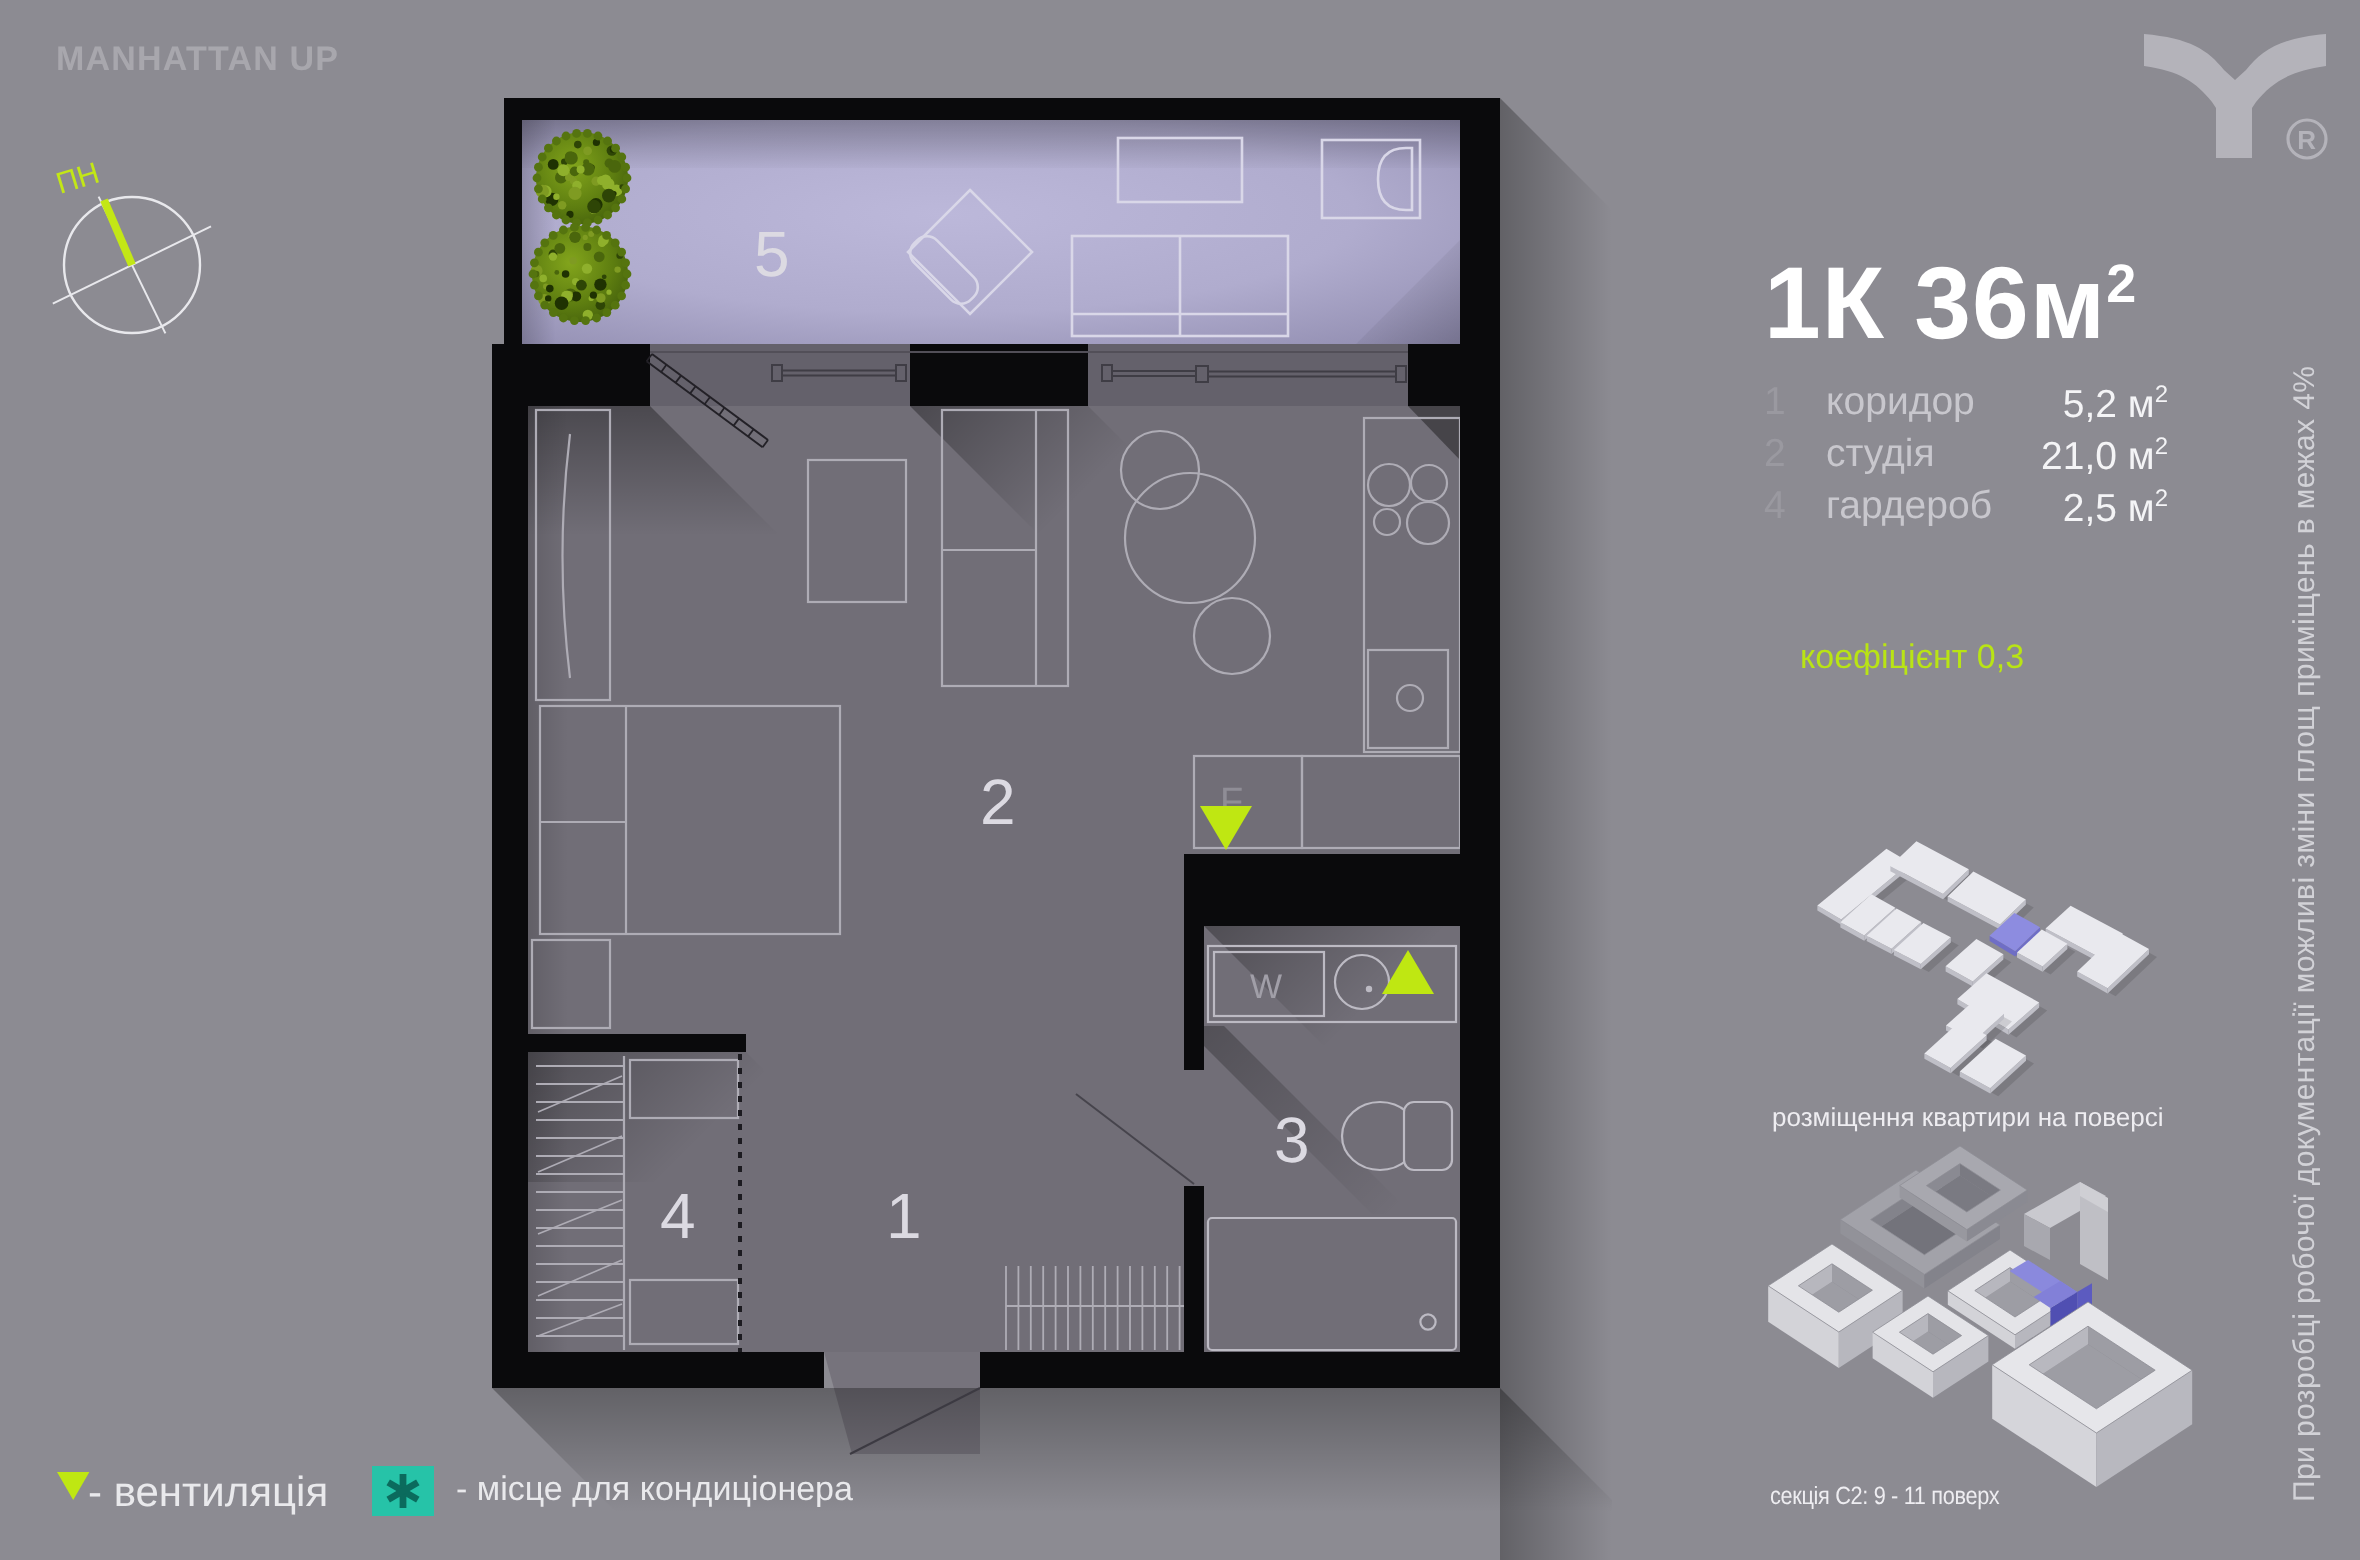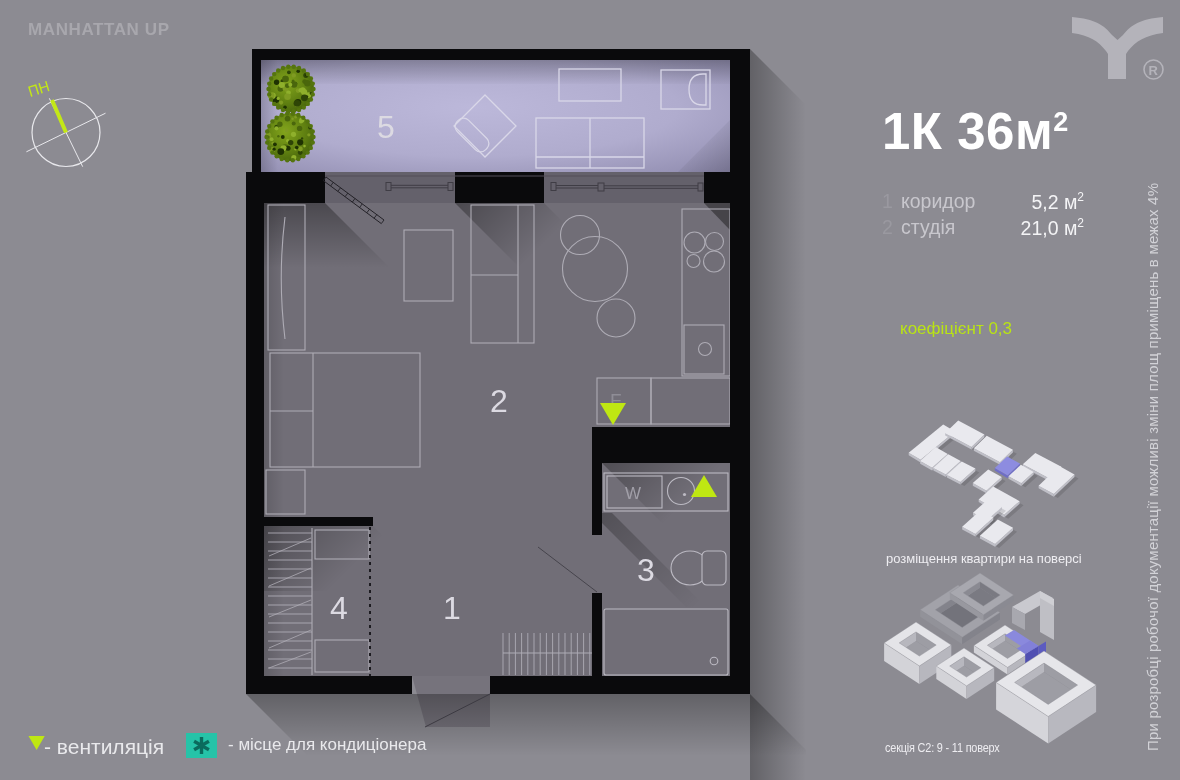--- a/index.html
+++ b/index.html
@@ -1,24 +1,24 @@
 <!DOCTYPE html>
 <html><head><meta charset="utf-8">
 <style>
 html,body{margin:0;padding:0;background:#8c8b92;}
 #page{position:relative;width:1180px;height:780px;overflow:hidden;
  font-family:"Liberation Sans",sans-serif;background:#8c8b92;}
 .t{position:absolute;white-space:nowrap;}
 #title{left:28px;top:20px;font-size:17px;font-weight:bold;color:#a8a7ad;letter-spacing:0.6px;}
-#big{left:882px;top:102px;font-size:51px;font-weight:bold;color:#fff;letter-spacing:0.5px;}
+#big{left:882px;top:122px;font-size:51px;font-weight:bold;color:#fff;letter-spacing:0.5px;}
 #big sup{font-size:27px;}
 #list{left:882px;top:190px;width:202px;font-size:19.5px;}
 .row{position:relative;height:26px;}
 .row .n{position:absolute;left:0;color:#9a99a0;}
-.row .nm{position:absolute;left:19px;color:#c8c7cd;text-align:right;}
+.row .nm{position:absolute;left:31px;color:#c8c7cd;text-align:right;}
 .row .v{position:absolute;right:0;color:#f4f4f6;}
 .row sup{font-size:12px;}
 #koef{left:900px;top:319px;font-size:17px;color:#b9e414;}
 #cap1{left:886px;top:551px;font-size:13px;color:#eeedf1;}
 #cap2{left:885px;top:741px;font-size:12.5px;color:#eeedf1;letter-spacing:-0.2px;transform:scaleX(0.87);transform-origin:0 0;}
 #leg1{left:44px;top:735px;font-size:21px;color:#e9e9ec;text-align:right;}
 #leg2{left:228px;top:735px;font-size:17px;color:#e9e9ec;text-align:right;}
 #rot{left:1144px;top:751px;width:575px;font-size:15px;letter-spacing:0.2px;color:#d2d2d7;
  transform:rotate(-90deg);transform-origin:0 0;}
 </style></head>
@@ -484,19 +484,24 @@
 <div class="row">
         <span class="n">1</span>
         <span class="nm">коридор</span>
         <span class="v">5,2 м<sup>2</sup></span>
       </div>
 <div class="row">
         <span class="n">2</span>
         <span class="nm">студія</span>
         <span class="v">21,0 м<sup>2</sup></span>
       </div>
+<div class="row">
+        <span class="n">4</span>
+        <span class="nm">гардероб</span>
+        <span class="v">2,5 м<sup>2</sup></span>
+      </div>
 </div>
 <div class="t" id="koef">коефіцієнт 0,3</div>
 <div class="t" id="cap1">розміщення квартири на поверсі</div>
 <div class="t" id="cap2">секція С2: 9 - 11 поверх</div>
 <div class="t" id="leg1">- вентиляція</div>
 <div class="t" id="leg2">- місце для кондиціонера</div>
 <div class="t" id="rot">При розробці робочої документації можливі зміни площ приміщень в межах 4%</div>
 </div>
 </body></html>

